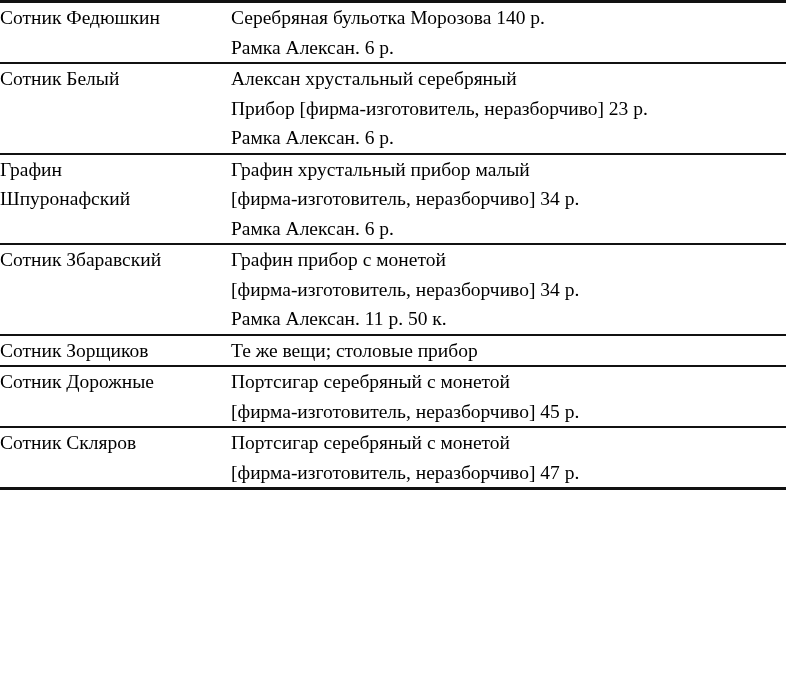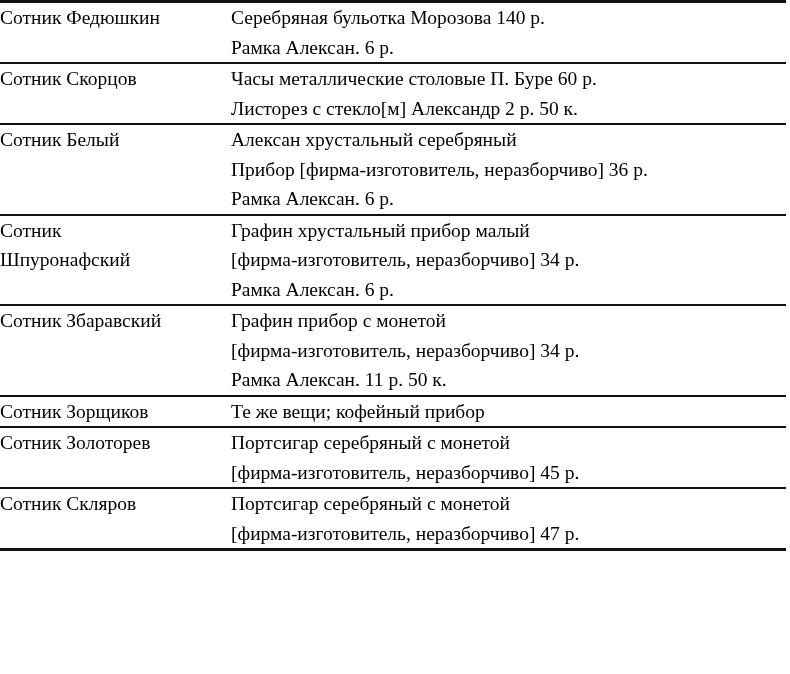--- a/index.html
+++ b/index.html
@@ -88,40 +88,31 @@
           <td class="col-name">
             <span class="name-line">Сотник Федюшкин</span>
           </td>
           <td class="col-desc">
             <span class="line">Серебряная бульотка Морозова 140 р.</span>
             <span class="line">Рамка Алексан. 6 р.</span>
           </td>
         </tr>
         <tr class="row">
           <td class="col-name">
-            <span class="name-line">Сотник Скорцов</span>
-          </td>
-          <td class="col-desc">
-            <span class="line">Часы металлические столовые П. Буре 60 р.</span>
-            <span class="line">Листорез с стекло[м] Александр 2 р. 50 к.</span>
-          </td>
-        </tr>
-        <tr class="row">
-          <td class="col-name">
             <span class="name-line">Сотник Белый</span>
           </td>
           <td class="col-desc">
             <span class="line">Алексан хрустальный серебряный</span>
-            <span class="line">Прибор [фирма-изготовитель, неразборчиво] 36 р.</span>
+            <span class="line">Прибор [фирма-изготовитель, неразборчиво] 23 р.</span>
             <span class="line">Рамка Алексан. 6 р.</span>
           </td>
         </tr>
         <tr class="row">
           <td class="col-name">
-            <span class="name-line">Сотник</span>
+            <span class="name-line">Графин</span>
             <span class="name-line">Шпуронафский</span>
           </td>
           <td class="col-desc">
             <span class="line">Графин хрустальный прибор малый</span>
             <span class="line">[фирма-изготовитель, неразборчиво] 34 р.</span>
             <span class="line">Рамка Алексан. 6 р.</span>
           </td>
         </tr>
         <tr class="row">
           <td class="col-name">
@@ -131,26 +122,26 @@
             <span class="line">Графин прибор с монетой</span>
             <span class="line">[фирма-изготовитель, неразборчиво] 34 р.</span>
             <span class="line">Рамка Алексан. 11 р. 50 к.</span>
           </td>
         </tr>
         <tr class="row">
           <td class="col-name">
             <span class="name-line">Сотник Зорщиков</span>
           </td>
           <td class="col-desc">
-            <span class="line">Те же вещи; кофейный прибор</span>
+            <span class="line">Те же вещи; столовые прибор</span>
           </td>
         </tr>
         <tr class="row">
           <td class="col-name">
-            <span class="name-line">Сотник Золоторев</span>
+            <span class="name-line">Сотник Дорожные</span>
           </td>
           <td class="col-desc">
             <span class="line">Портсигар серебряный с монетой</span>
             <span class="line">[фирма-изготовитель, неразборчиво] 45 р.</span>
           </td>
         </tr>
         <tr class="row">
           <td class="col-name">
             <span class="name-line">Сотник Скляров</span>
           </td>

